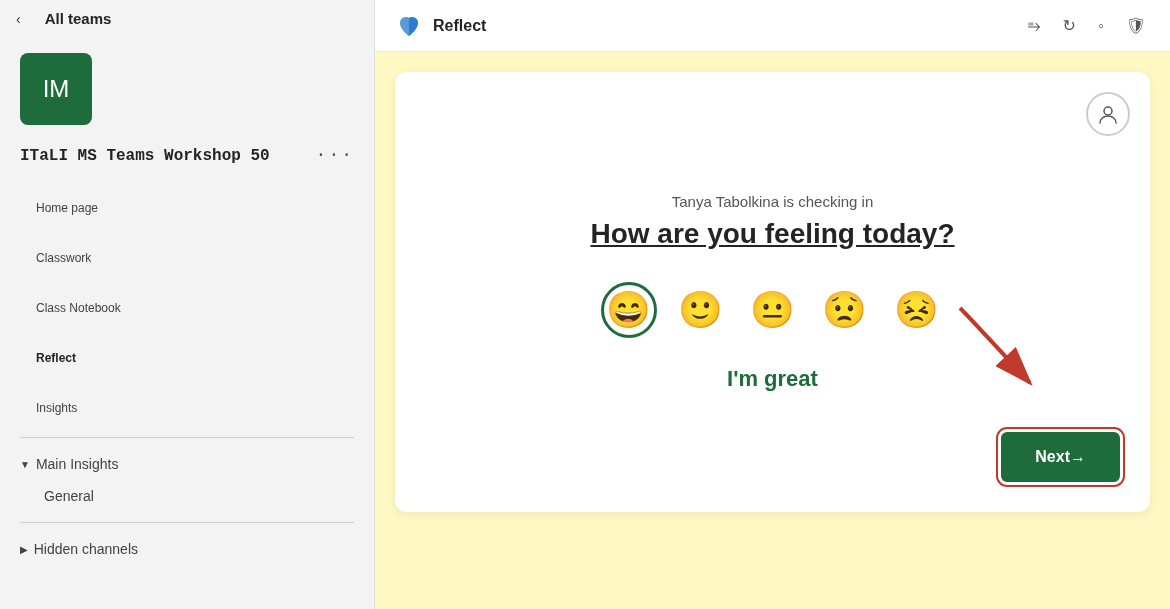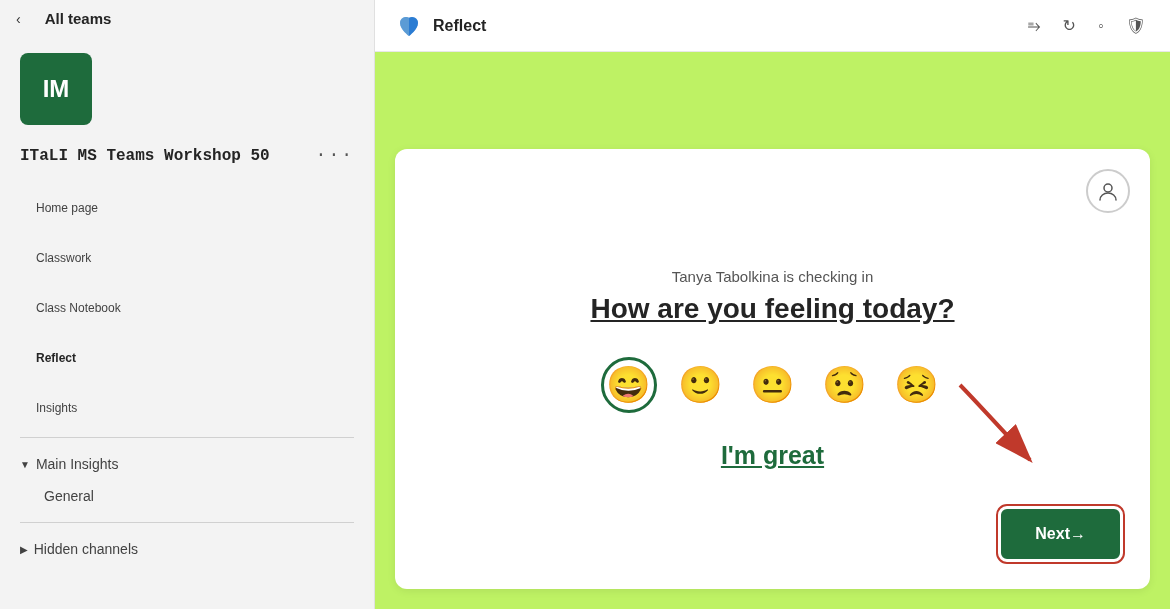--- a/index.html
+++ b/index.html
@@ -57,21 +57,21 @@
     .team-avatar {
       width: 72px;
       height: 72px;
       background: #1e6b3c;
       border-radius: 8px;
       display: flex;
       align-items: center;
       justify-content: center;
       color: white;
       font-size: 24px;
-      font-weight: 700;
+      font-weight: 400;
     }
 
     .team-name-row {
       display: flex;
       align-items: flex-end;
       justify-content: space-between;
       padding: 8px 20px 4px 20px;
       font-family: Liberation Mono, monospace;
     }
 
@@ -177,23 +177,23 @@
     .icon-btn {
       font-size: 16px;
       color: #555;
       cursor: pointer;
       padding: 4px;
     }
 
     
     .content-area {
       flex: 1;
-      background: #bef264;
-      display: flex;
-      align-items: flex-end;
+      background: #fef9c3;
+      display: flex;
+      align-items: flex-start;
       justify-content: center;
       position: relative;
       padding: 20px;
     }
 
     .card {
       background: #fff;
       border-radius: 12px;
       width: 100%;
       max-width: 760px;
@@ -258,24 +258,23 @@
       cursor: pointer;
       border: 3px solid transparent;
       position: relative;
     }
 
     .emoji-item.selected {
       border: 3px solid #1e6b3c;
     }
 
     .feeling-label {
-      font-size: 25px;
+      font-size: 22px;
       font-weight: 600;
       color: #1e6b3c;
-      text-decoration: underline;
     }
 
     
     .arrow-container {
       position: absolute;
       right: 80px;
       bottom: 110px;
       pointer-events: none;
     }
 

